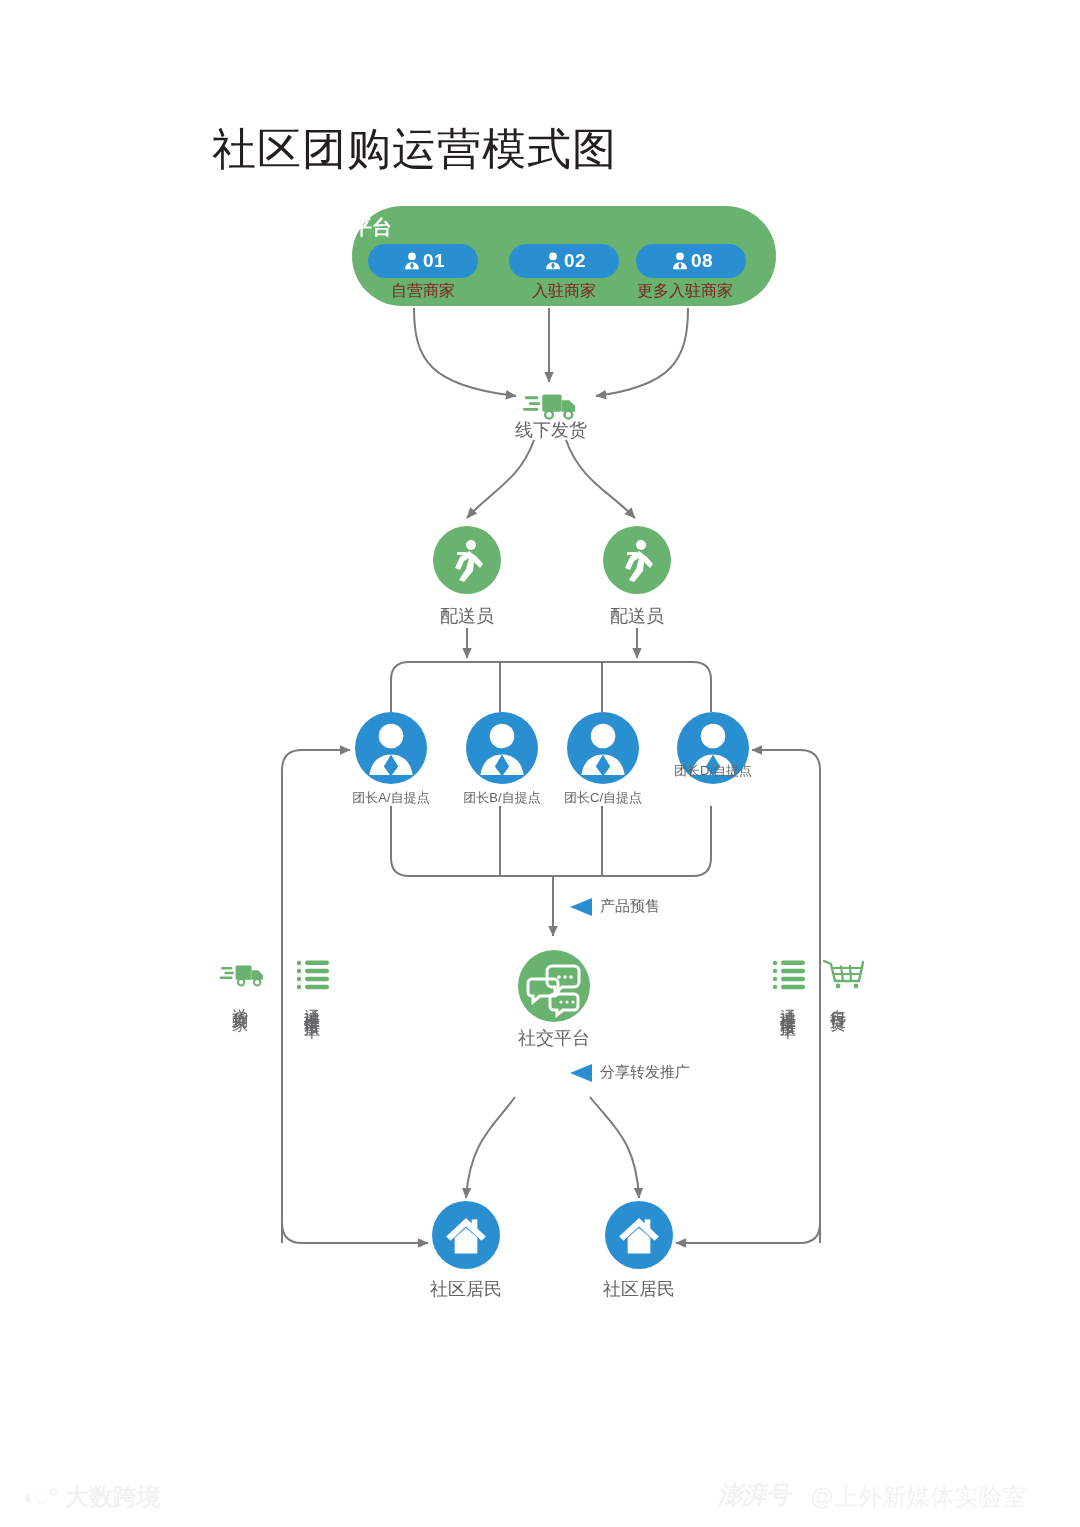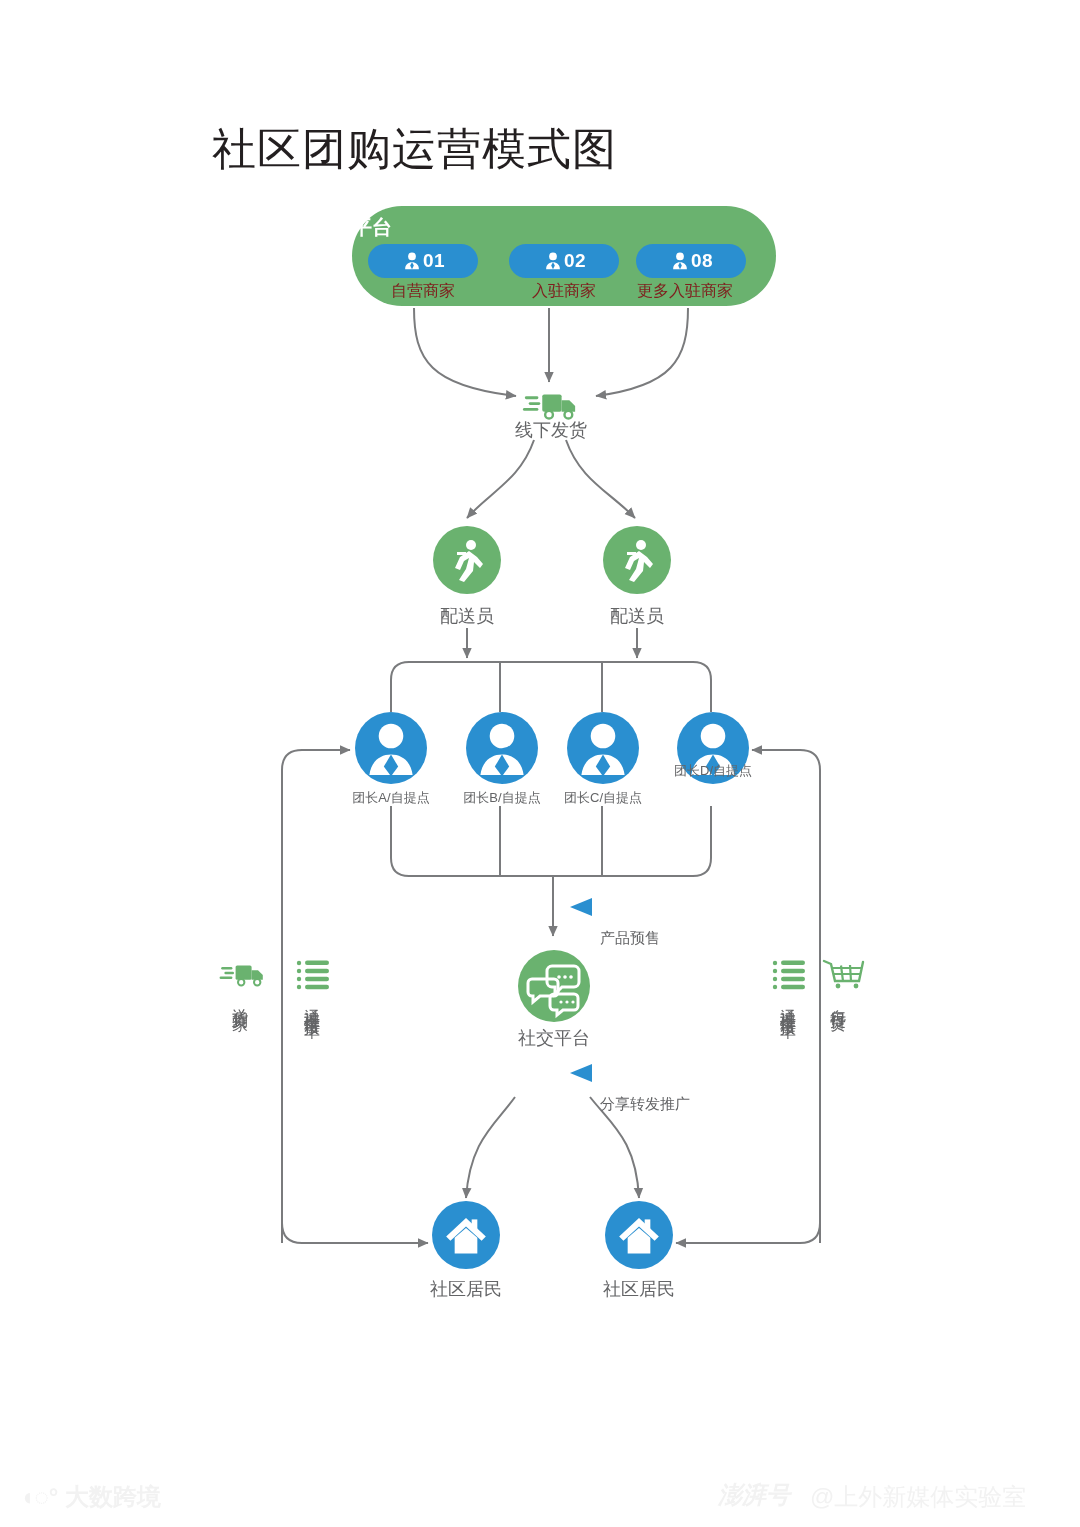--- a/index.html
+++ b/index.html
@@ -119,21 +119,20 @@
     line-height: 1;
     white-space: nowrap;
   }
 
   
   .edge-text {
     position: absolute;
     color: #636466;
     font-size: 15px;
     white-space: nowrap;
-    margin-top: 32px;
   }
 
   
   #source {
     left: 212px;
     top: 1334px;
     color: #9a9a9c;
     font-size: 20px;
   }
   .watermark {

